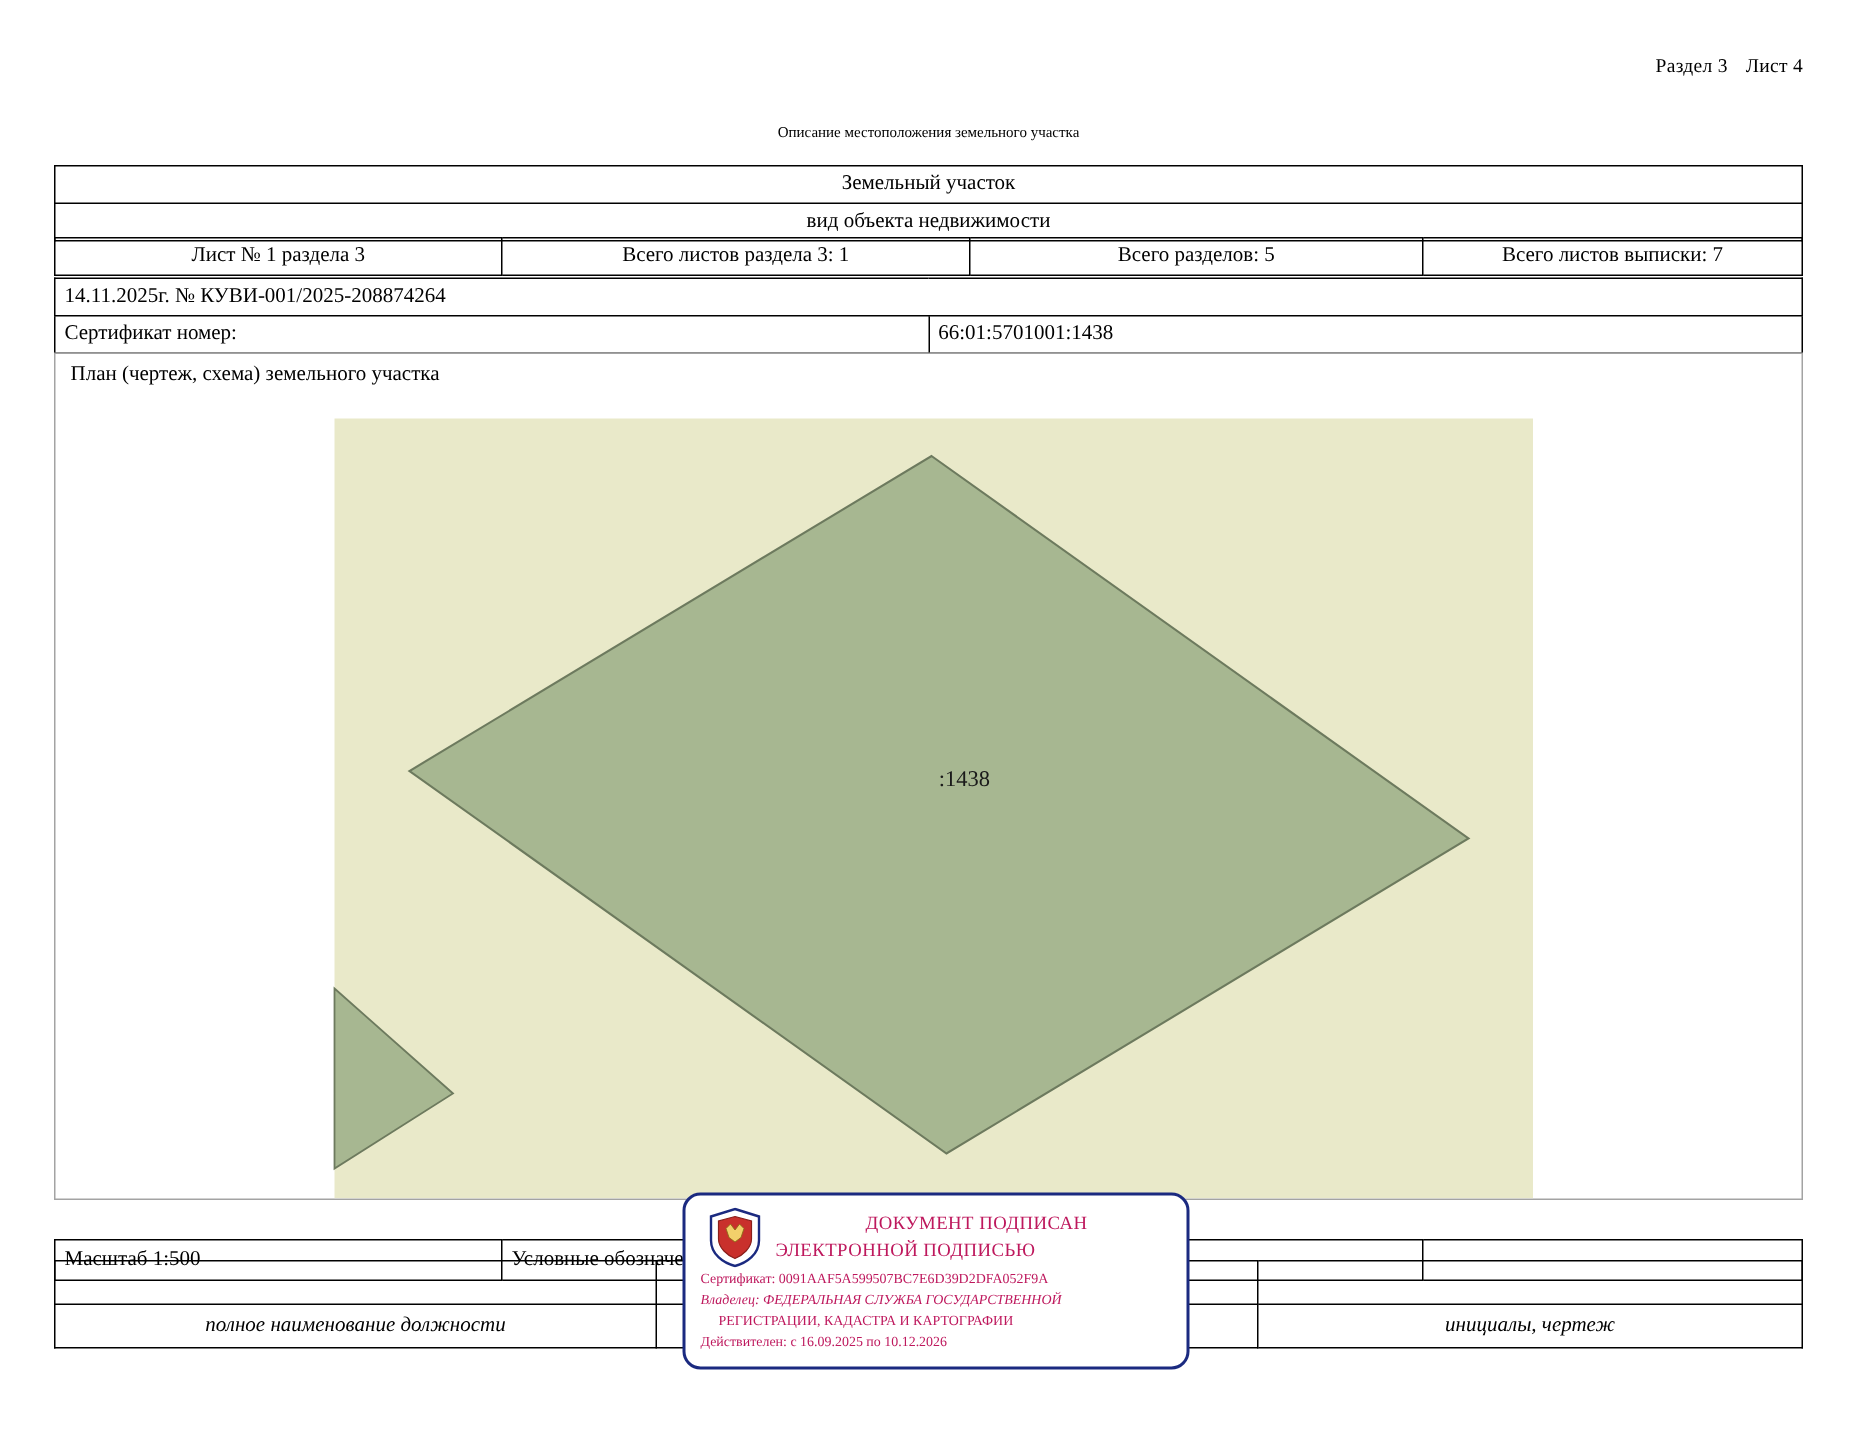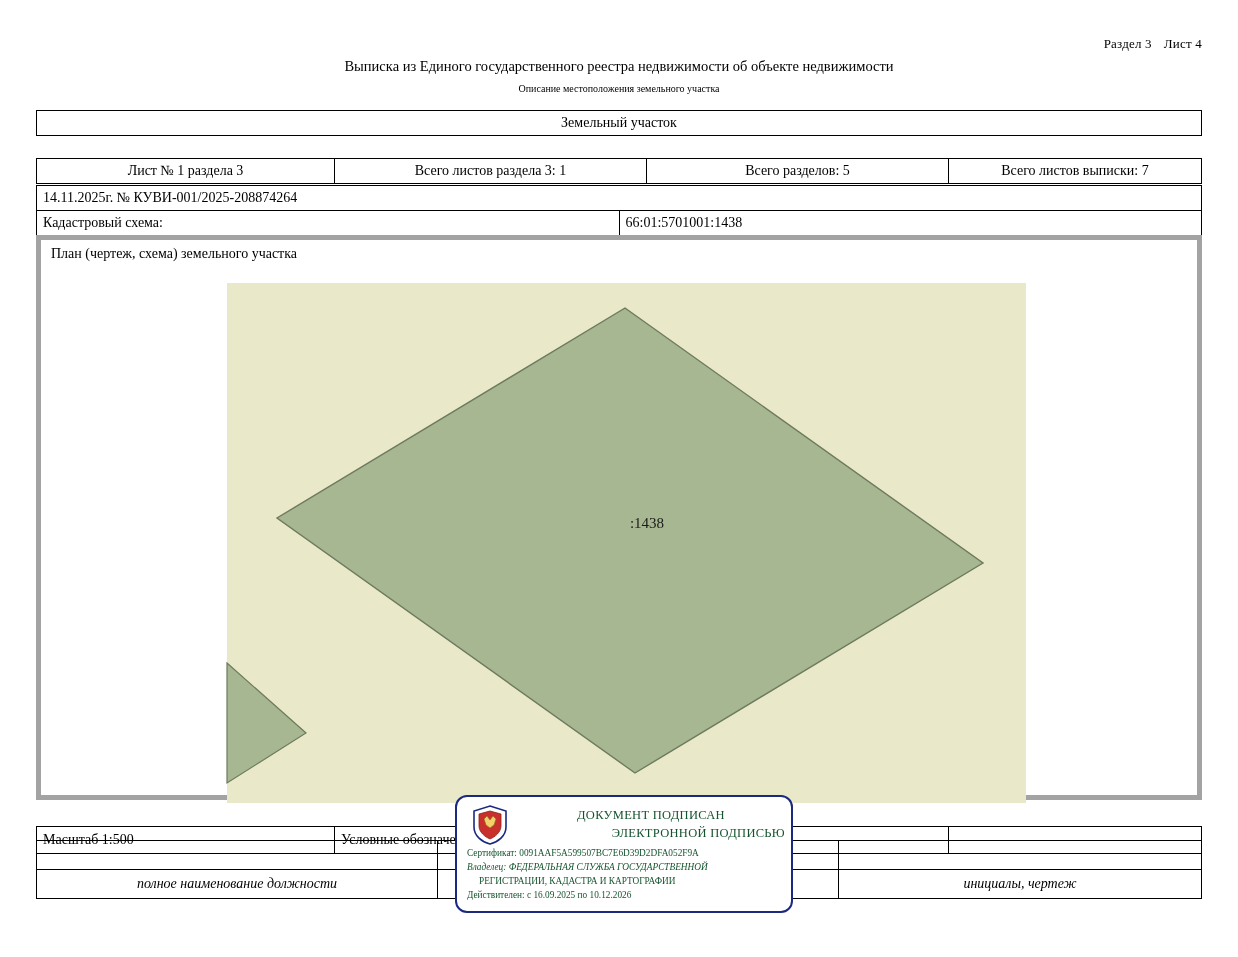--- a/index.html
+++ b/index.html
@@ -70,21 +70,21 @@
   #block-sheets { left: 36px; top: 158px; width: 1166px; }
   #block-ids    { left: 36px; top: 185px; width: 1166px; font-family: Liberation Serif, serif; }
 
   
   .plan-frame {
     position: absolute;
     left: 36px;
     top: 235px;
     width: 1166px;
     height: 565px;
-    border: 5px solid #a3a3a3;
+    border: 1px solid #a3a3a3;
     box-sizing: border-box;
   }
   .plan-caption {
     position: absolute;
     left: 10px;
     top: 6px;
     font-size: 14px;
   }
   .plan-canvas {
     position: absolute;
@@ -109,21 +109,21 @@
   .stamp {
     position: absolute;
     left: 455px;
     top: 795px;
     width: 338px;
     height: 118px;
     border: 2px solid #1b2a80;
     border-radius: 12px;
     background: #ffffff;
     box-sizing: border-box;
-    color: #14532d;
+    color: #be185d;
     font-family: "Liberation Serif", serif;
   }
   .stamp .emblem {
     position: absolute;
     left: 14px;
     top: 8px;
     width: 38px;
     height: 40px;
   }
   .stamp .t1 {
@@ -133,21 +133,21 @@
     width: 268px;
     text-align: center;
     font-size: 12.5px;
     letter-spacing: 0.3px;
   }
   .stamp .t2 {
     position: absolute;
     left: 60px;
     top: 29px;
     width: 268px;
-    text-align: right;
+    text-align: left;
     font-size: 12.5px;
     letter-spacing: 0.3px;
   }
   .stamp .line {
     position: absolute;
     left: 10px;
     font-size: 9.3px;
     line-height: 12px;
     white-space: nowrap;
   }
@@ -158,27 +158,29 @@
 </style>
 </head>
 <body>
 
 <div class="page">
 
   <div class="corner-label">
     <span>Раздел 3</span><span class="gap"></span><span>Лист 4</span>
   </div>
 
-  <div class="doc-title">Выписка из Единого государственного реестра недвижимости об объекте недвижимости</div>
   <div class="doc-subtitle">Описание местоположения земельного участка</div>
 
   <table class="tbl" id="block-object">
     <tbody>
         <tr>
       <td class="c">Земельный участок</td>
+    </tr>
+    <tr>
+      <td class="c">вид объекта недвижимости</td>
     </tr>
   </tbody>
     </table>
 
   <table class="tbl" id="block-sheets">
     <tbody>
         <tr>
       <td class="c" style="width:285px">Лист № 1 раздела 3</td>
       <td class="c" style="width:299px">Всего листов раздела 3: 1</td>
       <td class="c" style="width:289px">Всего разделов: 5</td>
@@ -186,21 +188,21 @@
     </tr>
   </tbody>
     </table>
 
   <table class="tbl" id="block-ids">
     <tbody>
         <tr>
       <td class="l" colspan="2">14.11.2025г. № КУВИ-001/2025-208874264</td>
     </tr>
     <tr>
-      <td class="l" style="width:437px">Кадастровый схема:</td>
+      <td class="l" style="width:437px">Сертификат номер:</td>
       <td class="l">66:01:5701001:1438</td>
     </tr>
   </tbody>
     </table>
 
   <div class="plan-frame">
     <div class="plan-caption">План (чертеж, схема) земельного участка</div>
     <div class="plan-canvas">
       <svg width="1164" height="530" viewBox="0 0 1164 530" xmlns="http://www.w3.org/2000/svg">
         <rect x="186" y="10" width="799" height="520" fill="#e9e9c9"></rect>

